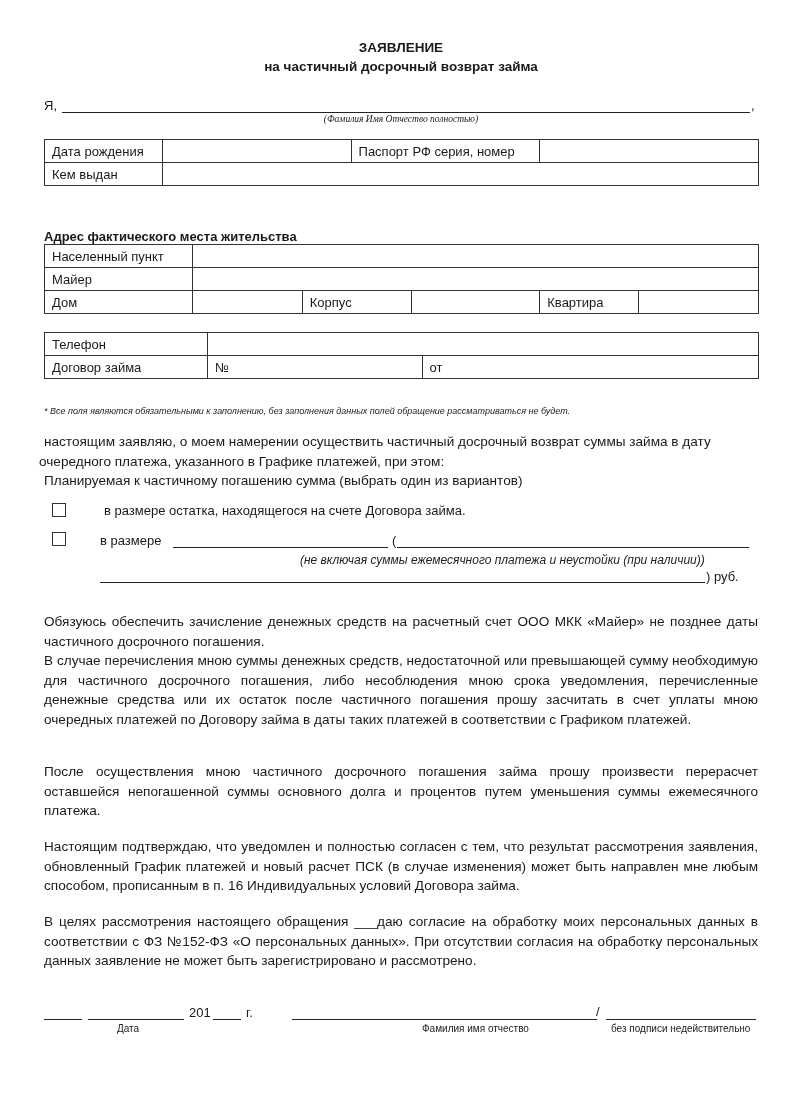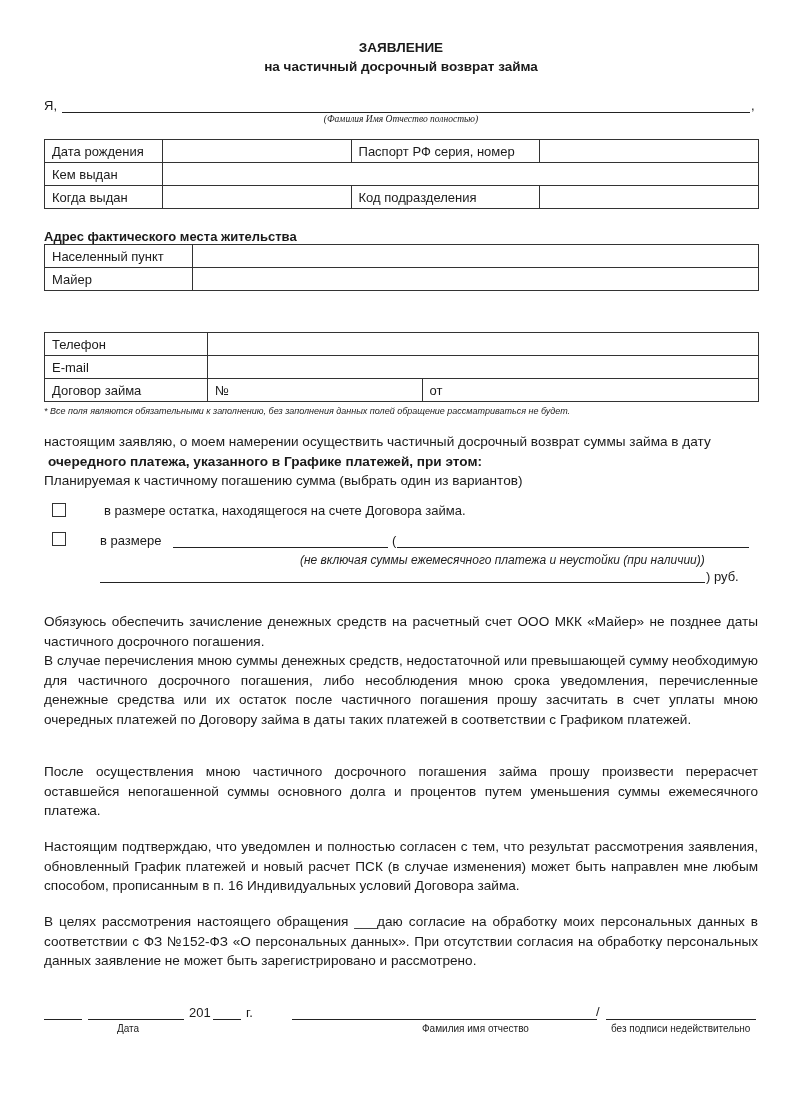--- a/index.html
+++ b/index.html
@@ -41,26 +41,20 @@
       <tr>
     <td>Дата рождения</td>
     <td></td>
     <td>Паспорт РФ серия, номер</td>
     <td></td>
   </tr>
   <tr>
     <td>Кем выдан</td>
     <td colspan="3"></td>
   </tr>
-  <tr>
-    <td>Когда выдан</td>
-    <td></td>
-    <td>Код подразделения</td>
-    <td></td>
-  </tr>
 </tbody>
   </table>
 
 <div class="abs section-h" style="left:44px; top:229px;">Адрес фактического места жительства</div>
 <table class="tbl" style="left:44px; top:244px; width:715px;">
   <colgroup>
       <col style="width:148px">
       <col style="width:110px">
       <col style="width:109px">
       <col style="width:129px">
@@ -69,49 +63,53 @@
     </colgroup>
   <tbody>
       <tr>
     <td>Населенный пункт</td>
     <td colspan="5"></td>
   </tr>
   <tr>
     <td>Майер</td>
     <td colspan="5"></td>
   </tr>
+  <tr>
+    <td>Дом</td>
+    <td></td>
+    <td>Корпус</td>
+    <td></td>
+    <td>Квартира</td>
+    <td></td>
+  </tr>
 </tbody>
   </table>
 
 <table class="tbl" style="left:44px; top:332px; width:715px;">
   <colgroup>
       <col style="width:163px">
       <col style="width:215px">
       <col style="width:337px">
     </colgroup>
   <tbody>
       <tr>
     <td>Телефон</td>
     <td colspan="2"></td>
   </tr>
   <tr>
-    <td>E-mail</td>
-    <td colspan="2"></td>
-  </tr>
-  <tr>
     <td>Договор займа</td>
     <td><span>№</span></td>
     <td><span>от</span></td>
   </tr>
 </tbody>
   </table>
 <div class="abs tiny-it" style="left:44px; top:406px; font-size:9px;">* Все поля являются обязательными к заполнению, без заполнения данных полей обращение рассматриваться не будет.</div>
 
 <div class="abs para" style="left:44px; top:432px;">настоящим заявляю, о моем намерении осуществить частичный досрочный возврат суммы займа в дату</div>
-<div class="abs para" style="left:48px; top:452px;font-weight:bold;">очередного платежа, указанного в Графике платежей, при этом:</div>
+<div class="abs para" style="left:39px; top:452px;">очередного платежа, указанного в Графике платежей, при этом:</div>
 <div class="abs para" style="left:44px; top:471px;">Планируемая к частичному погашению сумма (выбрать один из вариантов)</div>
 
 <div class="abs cb" style="left:52px; top:503px;"></div>
 <div class="abs opt" style="left:104px; top:503px;">в размере остатка, находящегося на счете Договора займа.</div>
 
 <div class="abs cb" style="left:52px; top:532px;"></div>
 <div class="abs opt" style="left:100px; top:533px;">в размере</div>
 <div class="abs ul" style="left:173px; top:547px; width:215px;"></div>
 <div class="abs opt" style="left:392px; top:533px;">(</div>
 <div class="abs ul" style="left:397px; top:547px; width:352px;"></div>

